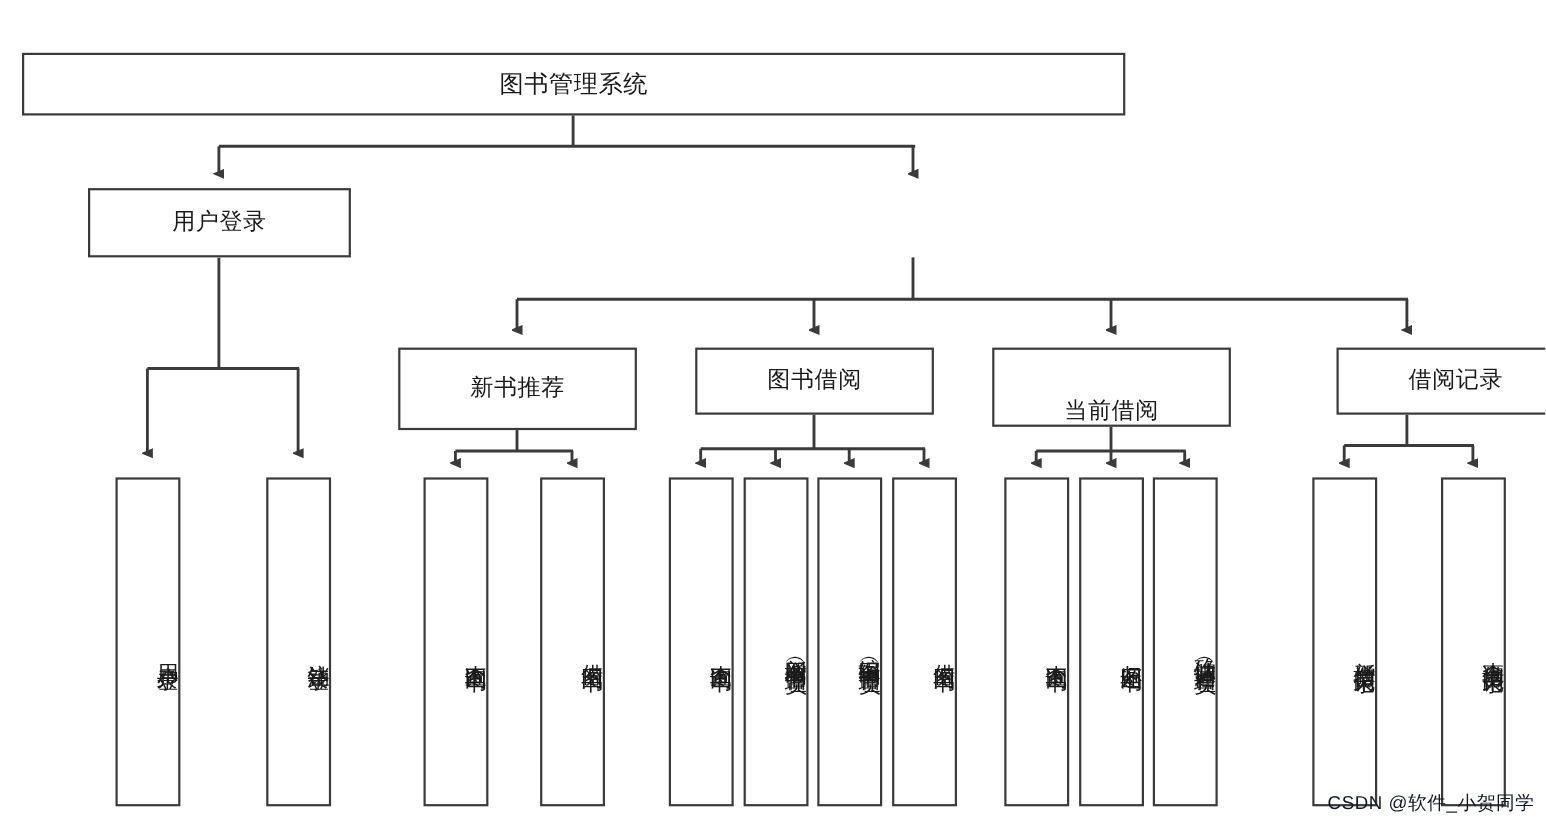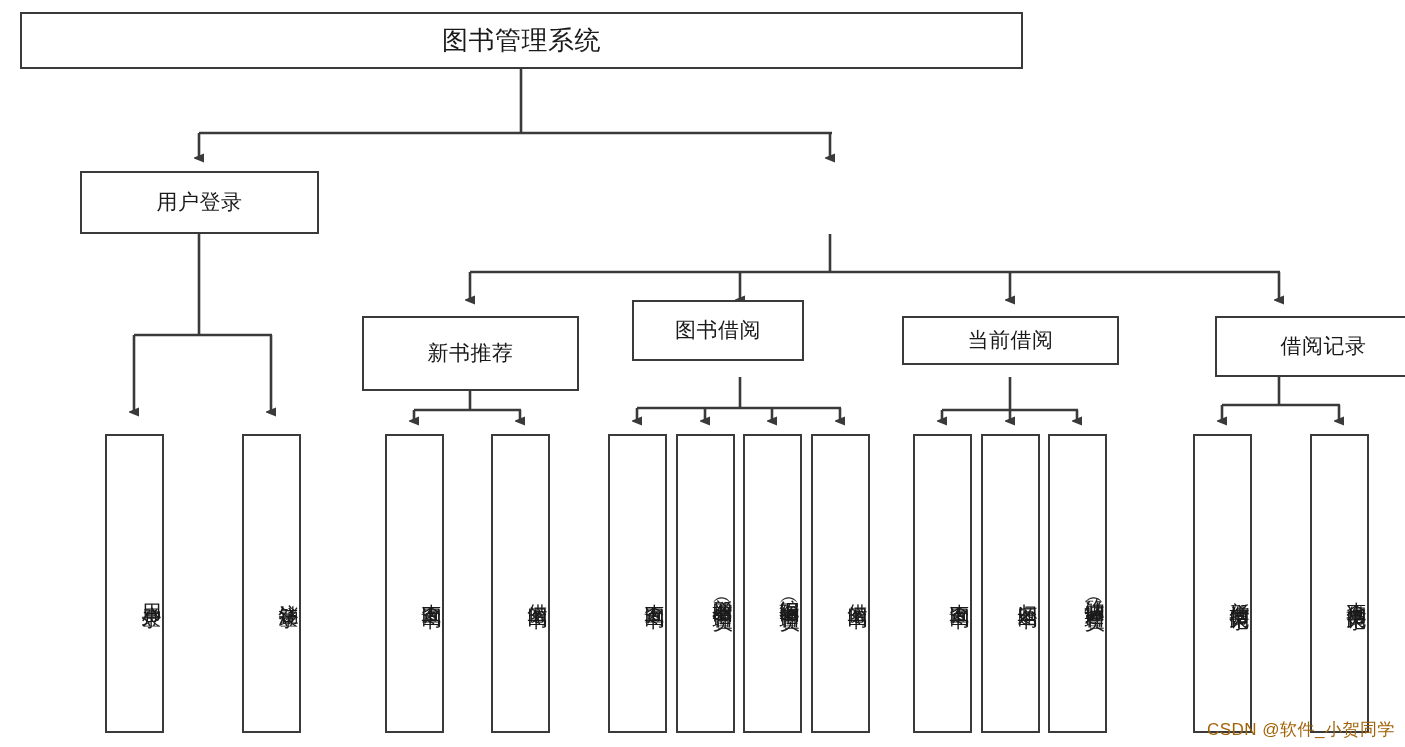--- a/index.html
+++ b/index.html
@@ -36,21 +36,21 @@
     align-items: center;
     justify-content: center;
     text-align: center;
     color: #1a1a1a;
   }
   .node-h {
     font-size: 21px;
     letter-spacing: 0.5px;
     line-height: 1.15;
   }
-  .node-root { font-size: 26px; }
+  .node-root { font-size: 22px; margin-top: 36px; }
   .node-v {
     writing-mode: vertical-rl;
     text-orientation: upright;
     align-items: flex-start;
     justify-content: center;
     padding-top: 16px;
     font-size: 20px;
     letter-spacing: 2px;
     line-height: 1.05;
   }
@@ -58,21 +58,21 @@
     writing-mode: vertical-rl;
     text-orientation: upright;
     display: block;
     white-space: nowrap;
   }
   .watermark {
     position: absolute;
     right: 10px;
     bottom: 6px;
     font-size: 17px;
-    color: #a16207;
+    color: #0f172a;
     letter-spacing: 0.5px;
     white-space: nowrap;
     user-select: none;
   }
 </style>
 </head>
 <body>
 
 <div id="canvas">
 
@@ -130,24 +130,24 @@
     <span>图书管理系统</span>
   </div>
 
   <div class="node node-h" style="left:80px; top:171px; width:239px; height:63px;">
     <span>用户登录</span>
   </div>
 
   <div class="node node-h" style="left:362px; top:316px; width:217px; height:75px;">
     <span>新书推荐</span>
   </div>
-  <div class="node node-h" style="left:632px; top:300px; width:172px; height:61px;">
+  <div class="node node-h" style="left:632px; top:316px; width:217px; height:61px;">
     <span>图书借阅</span>
   </div>
-  <div class="node node-h" style="left:902px; top:316px; width:217px; height:49px;">
+  <div class="node node-h" style="left:902px; top:316px; width:217px; height:72px;align-items:flex-end;">
     <span>当前借阅</span>
   </div>
   <div class="node node-h" style="left:1171px; top:316px; width:217px; height:61px;margin-left:44px;">
     <span>借阅记录</span>
   </div>
 
   <div class="node node-v" style="left:105px; top:434px; width:59px; height:299px;">
     <span class="vlabel">用户登录</span>
   </div>
   <div class="node node-v" style="left:242px; top:434px; width:59px; height:299px;">

